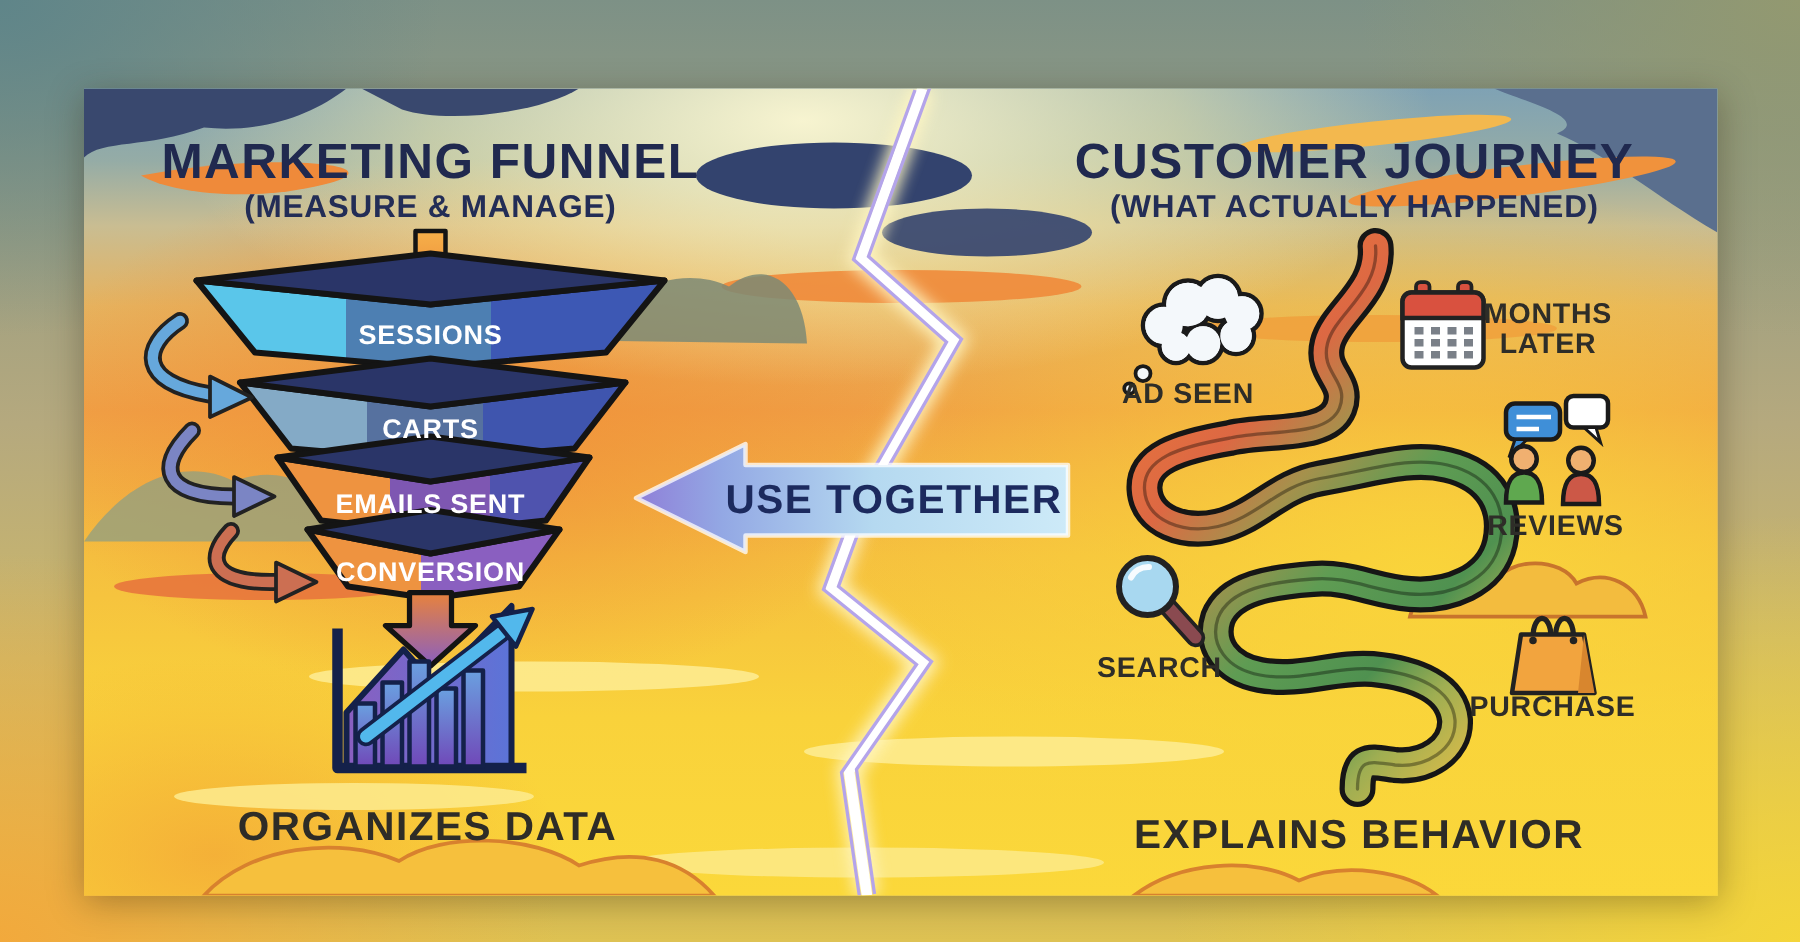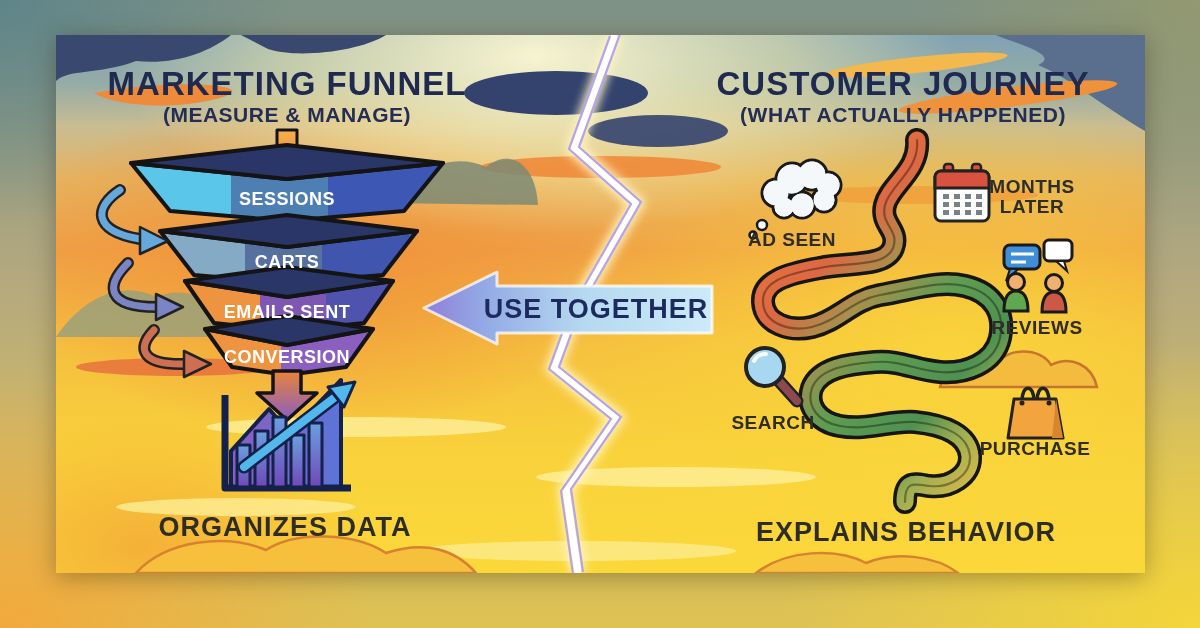--- a/index.html
+++ b/index.html
@@ -11,21 +11,21 @@
   .backdrop{
     position:absolute;inset:0;
     background:
       radial-gradient(ellipse 420px 320px at 0% 0%, #5f8589 0%, rgba(95,133,137,0) 70%),
       radial-gradient(ellipse 420px 320px at 100% 0%, #939970 0%, rgba(147,153,112,0) 70%),
       radial-gradient(ellipse 520px 360px at 0% 100%, #f2a93c 0%, rgba(242,169,60,0) 72%),
       radial-gradient(ellipse 560px 380px at 100% 100%, #f4d53a 0%, rgba(244,213,58,0) 75%),
       linear-gradient(180deg,#7d9186 0%,#b5a97e 45%,#cdb869 70%,#dec253 100%);
   }
   .art{
-    position:absolute;left:56px;top:35px;width:1089px;height:538px;overflow:hidden;
+    position:absolute;left:56px;top:59px;width:1089px;height:538px;overflow:hidden;
     box-shadow:0 4px 22px rgba(40,30,10,.35);
     background:
       radial-gradient(ellipse 620px 260px at 44% 4%, rgba(253,248,210,.95), rgba(250,238,170,.5) 40%, rgba(250,238,170,0) 68%),
       radial-gradient(ellipse 500px 300px at 24% 42%, rgba(240,145,56,.85), rgba(240,145,56,0) 60%),
       radial-gradient(ellipse 420px 240px at 8% 95%, rgba(243,167,55,.8), rgba(243,167,55,0) 55%),
       radial-gradient(ellipse 640px 400px at 82% 60%, rgba(250,214,58,.9), rgba(250,214,58,0) 65%),
       linear-gradient(180deg,#7fa2b4 0%,#95aca6 9%,#c9bd92 17%,#e6b25e 27%,#f09f45 40%,#f5bf3f 58%,#f9d23b 78%,#fbd83a 100%);
     text-align: center;
   }
   svg text{font-family:"Liberation Sans",sans-serif;font-weight:bold;}

